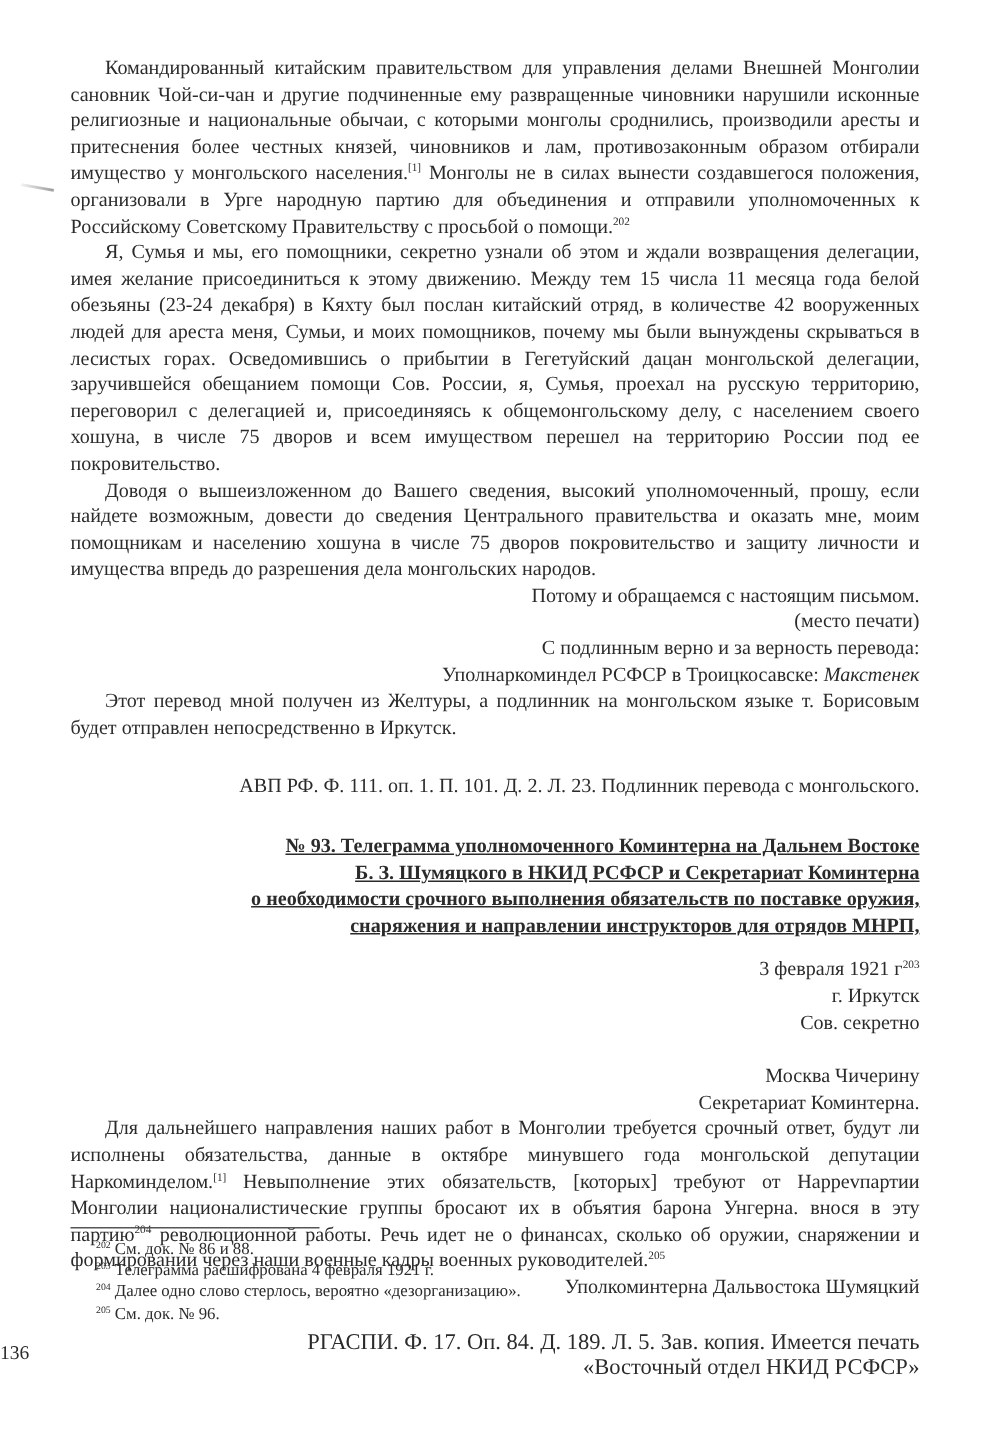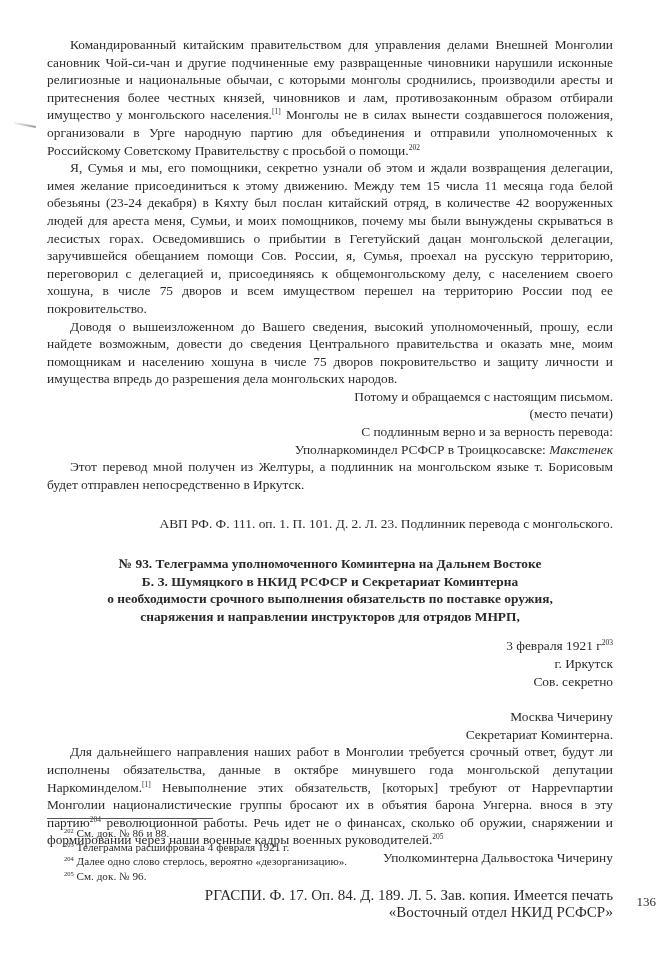--- a/index.html
+++ b/index.html
@@ -5,31 +5,31 @@
   html, body { margin: 0; padding: 0; background: #ffffff; }
   body { width: 656px; height: 953px; position: relative; overflow: hidden;
          font-family: "Liberation Serif", "DejaVu Serif", serif; color: #2b2b2b; }
   .page { position: absolute; left: 47px; top: 36px; width: 566px; }
   p { margin: 0; font-size: 13.4px; line-height: 17.6px; text-align: justify; }
   .ind { text-indent: 23px; }
   .line { text-indent: 23px; text-align: right; }
   sup { font-size: 7.5px; line-height: 0; vertical-align: 5px; }
   .archive { text-align: right; margin-top: 22px; }
   .heading { margin-top: 22px; text-align: center; font-weight: bold; font-size: 13.4px; line-height: 17.6px; }
-  .heading div { text-align: center; }
+  .heading div { text-align: right; text-decoration: underline; }
   .meta { text-align: right; margin-top: 12px; }
   .meta div { text-align: right; font-size: 13.4px; line-height: 17.6px; }
   .addr { margin-top: 18px; }
   .archive2 { text-align: right; margin-top: 20px; font-size: 15px; line-height: 17.6px; }
   .archive2 div { text-align: right; }
   .fnrule { position: absolute; left: 47px; top: 818px; width: 166px; height: 0; border-top: 1px solid #555; }
   .footnotes { position: absolute; left: 64px; top: 826px; width: 500px; }
   .footnotes div { font-size: 11.2px; line-height: 14.2px; }
   .footnotes sup { font-size: 6.5px; vertical-align: 4px; }
-  .pagenum { position: absolute; left: 0; width: 656px; top: 894px; text-align: right; font-size: 13px; }
+  .pagenum { position: absolute; left: 0; width: 656px; top: 894px; text-align: left; font-size: 13px; }
   .margin-mark { position: absolute; left: 14px; top: 124px; width: 22px; height: 2px;
                  background: linear-gradient(90deg, rgba(120,120,120,0.1), rgba(90,90,90,0.6)); transform: rotate(10deg); }
   em { font-style: italic; }
 </style>
 </head>
 <body>
 
 <div class="margin-mark"></div>
 
 <div class="page">
@@ -60,21 +60,21 @@
     <div>Сов. секретно</div>
   </div>
 
   <div class="addr">
     <p class="line">Москва Чичерину</p>
     <p class="line">Секретариат Коминтерна.</p>
   </div>
 
   <p class="ind"><span>Для дальнейшего направления наших работ в Монголии требуется срочный ответ, будут ли исполнены обязательства, данные в октябре минувшего года монгольской депутации Наркоминделом.</span><sup>[1]</sup><span> Невыполнение этих обязательств, [которых] требуют от Наррevпартии Монголии националистические группы бросают их в объятия барона Унгерна. внося в эту партию</span><sup>204</sup><span> революционной работы. Речь идет не о финансах, сколько об оружии, снаряжении и формировании через наши военные кадры военных руководителей.</span><sup>205</sup></p>
 
-  <p class="line">Уполкоминтерна Дальвостока Чичерину</p>
+  <p class="line">Уполкоминтерна Дальвостока Шумяцкий</p>
 
   <div class="archive2">
     <div>РГАСПИ. Ф. 17. Оп. 84. Д. 189. Л. 5. Зав. копия. Имеется печать</div>
     <div>«Восточный отдел НКИД РСФСР»</div>
   </div>
 </div>
 
 <div class="fnrule"></div>
 
 <div class="footnotes">

